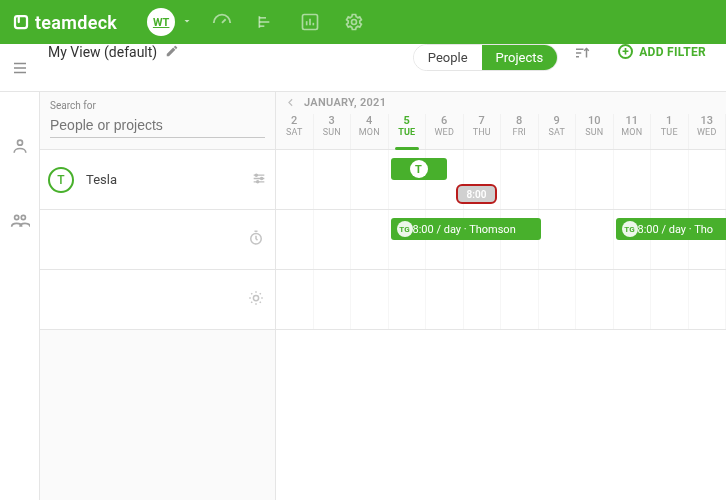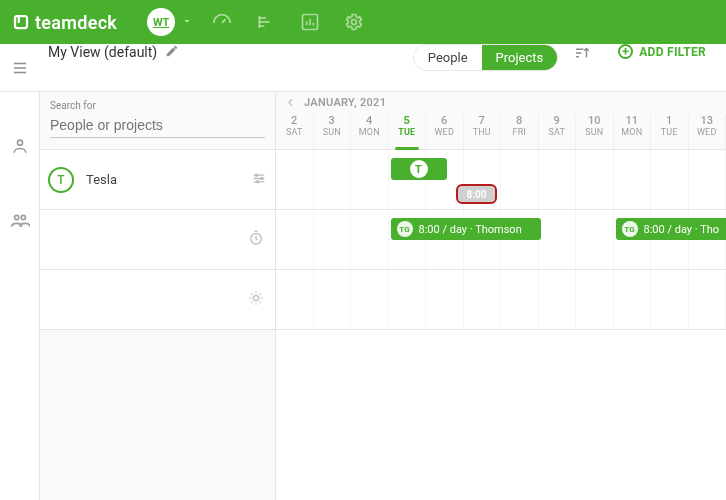--- a/index.html
+++ b/index.html
@@ -217,21 +217,21 @@
     color: #fff; font-size: 10px; font-weight: 600;
     display: flex; align-items: center; justify-content: center;
     border-radius: 6px;
   }
 
   
   .chip {
     position: absolute; top: 8px; height: 22px;
     background: var(--td-green); color: #fff;
     border-radius: 3px; display: flex; align-items: center;
-    padding: 0 6px; font-size: 11px; gap: 6px; white-space: nowrap;
+    padding: 0 6px; font-size: 11px; gap: 0; white-space: nowrap;
   }
   .chip-avatar {
     width: 16px; height: 16px; border-radius: 50%;
     background: rgba(255,255,255,.9); color: var(--td-green);
     font-size: 8px; font-weight: 700;
     display: flex; align-items: center; justify-content: center;
   }
 
 </style>
 </head>

